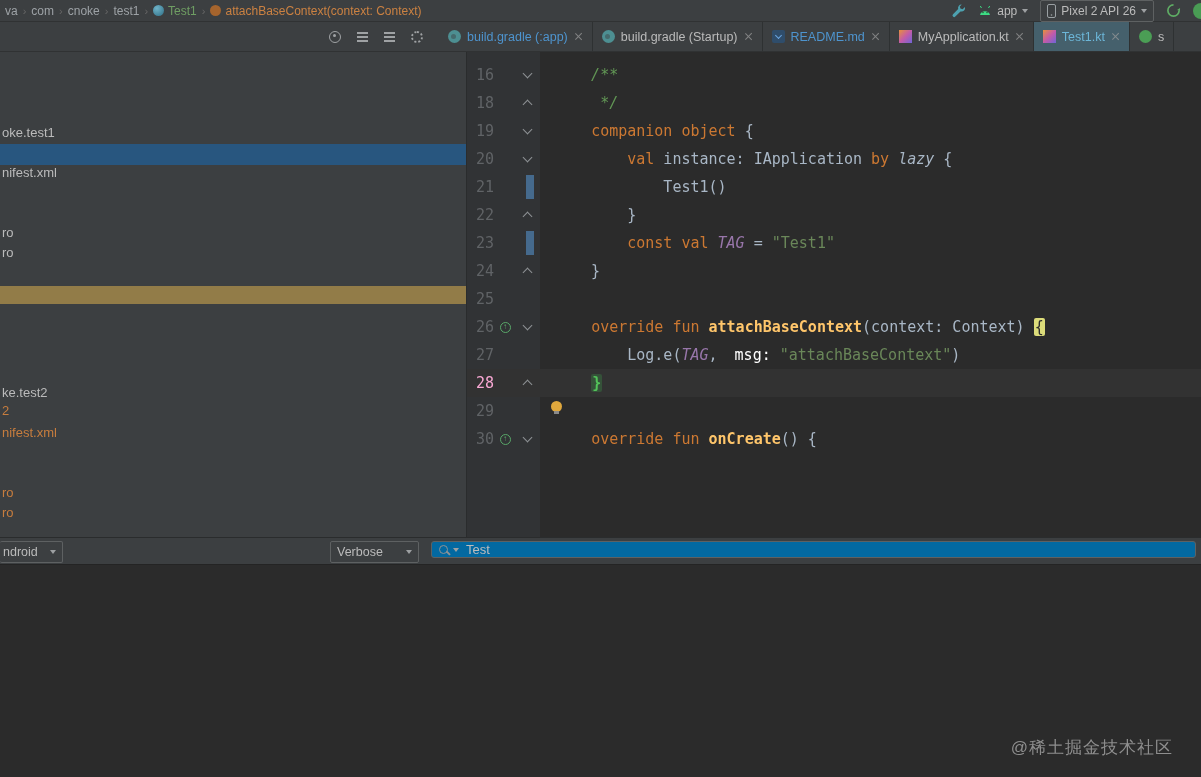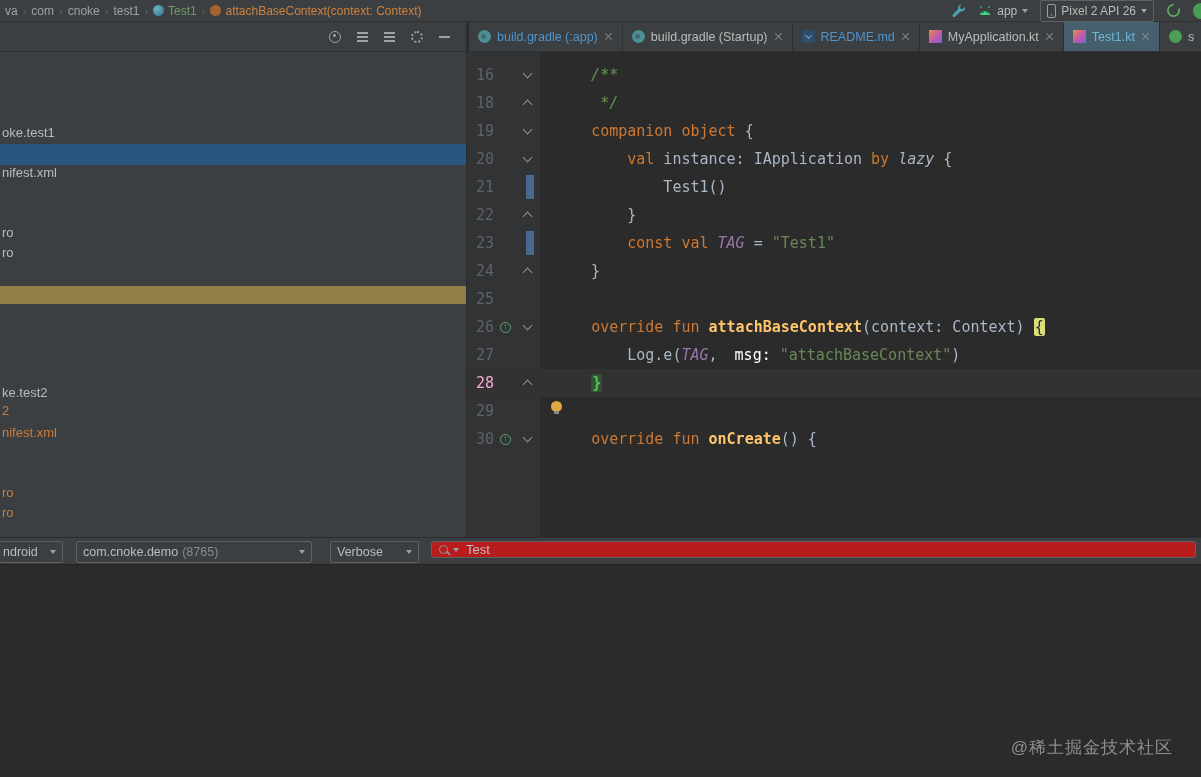--- a/index.html
+++ b/index.html
@@ -28,21 +28,21 @@
   .project-toolbar{position:absolute;left:0;top:22px;width:467px;height:30px;background:#3c3f41;
                    border-bottom:1px solid #303233;border-right:1px solid #2a2c2d;box-sizing:border-box;
                    display:flex;align-items:center;justify-content:flex-end;gap:16px;padding-right:16px;}
   .locate-shape{width:10px;height:10px;border:1.5px solid #9fa2a4;border-radius:50%;position:relative;display:inline-block;}
   .locate-shape::after{content:"";position:absolute;left:2.5px;top:2.5px;width:3px;height:3px;background:#9fa2a4;border-radius:50%;}
   .hbars-shape{width:11px;height:2px;background:#9fa2a4;box-shadow:0 -4px 0 #9fa2a4,0 4px 0 #9fa2a4;display:inline-block;}
   .gear-shape{width:12px;height:12px;border:2px dotted #9fa2a4;border-radius:50%;display:inline-block;box-sizing:border-box;}
   .bar-shape{width:11px;height:2px;background:#9fa2a4;display:inline-block;}
 
   
-  .tab-bar{position:absolute;left:469px;top:22px;right:0;height:30px;background:#3c3f41;
+  .tab-bar{position:absolute;left:439px;top:22px;right:0;height:30px;background:#3c3f41;
            border-bottom:1px solid #303233;box-sizing:border-box;display:flex;overflow:hidden;}
   .tab{display:flex;align-items:center;gap:6px;padding:0 9px;border-right:1px solid #2e3132;
        font-size:12.5px;white-space:nowrap;cursor:default;}
   .tab.selected{background:#45606c;}
   .tab-label{color:#bbbbbb;}
   .tab-close{position:relative;width:9px;height:9px;opacity:.75;flex:none;}
   .tab-close::before,.tab-close::after{content:"";position:absolute;left:4px;top:0;width:1.4px;height:9px;background:#9a9a9a;}
   .tab-close::before{transform:rotate(45deg);} .tab-close::after{transform:rotate(-45deg);}
   .ticon{width:13px;height:13px;flex:none;position:relative;display:inline-block;}
   .ticon.gradle-icon{border-radius:50%;background:#4d8f92;}
@@ -97,21 +97,21 @@
   .logcat-toolbar{position:absolute;left:0;top:537px;width:100%;height:28px;background:#3c3f41;
                   border-top:1px solid #2a2c2d;border-bottom:1px solid #242424;box-sizing:border-box;}
   .combo{position:absolute;top:3px;height:22px;border:1px solid #5e6162;border-radius:2px;display:flex;
          align-items:center;padding:0 6px;box-sizing:border-box;font-size:12.5px;background:#3c3f41;color:#bbbbbb;}
   .combo .caret{margin-left:auto;}
   .combo.device{left:0;width:63px;border-left:none;padding-left:3px;}
   .combo.process{left:76px;width:236px;}
   .combo.level{left:330px;width:89px;}
   .pid{color:#8a8a8a;margin-left:4px;}
   .search-field{position:absolute;left:431px;right:5px;top:3px;height:17px;border:1px solid #5e6162;border-radius:3px;
-                display:flex;align-items:center;padding:0 7px;gap:5px;box-sizing:border-box;background:#b91c1c;}
+                display:flex;align-items:center;padding:0 7px;gap:5px;box-sizing:border-box;background:#0369a1;}
   .mag{width:7px;height:7px;border:1.5px solid #8f9294;border-radius:50%;position:relative;flex:none;}
   .mag::after{content:"";position:absolute;left:6px;top:6px;width:4.5px;height:1.5px;background:#8f9294;transform:rotate(45deg);}
   .search-input{flex:1;background:transparent;border:none;outline:none;color:#bcbcbc;font-size:13px;
                 font-family:"Liberation Sans",sans-serif;}
 
   
   .console{position:absolute;left:0;top:565px;width:100%;bottom:0;background:#2b2b2b;}
   .watermark{position:absolute;right:28px;bottom:18px;font-size:17px;color:#8e8e8e;letter-spacing:1px;}
 </style>
 </head>
@@ -385,25 +385,20 @@
         </div>
       </div>
     <div class="bulb"></div>
   </div>
 
   <div class="logcat-toolbar">
     <div class="combo device">
       <span>ndroid</span>
       <span class="caret"></span>
     </div>
-    <div class="combo process">
-      <span>com.cnoke.demo</span>
-      <span class="pid">(8765)</span>
-      <span class="caret"></span>
-    </div>
     <div class="combo level">
       <span>Verbose</span>
       <span class="caret"></span>
     </div>
     <div class="search-field">
       <span class="mag"></span>
       <span class="caret"></span>
       <input class="search-input" value="Test" style="">
     </div>
   </div>

